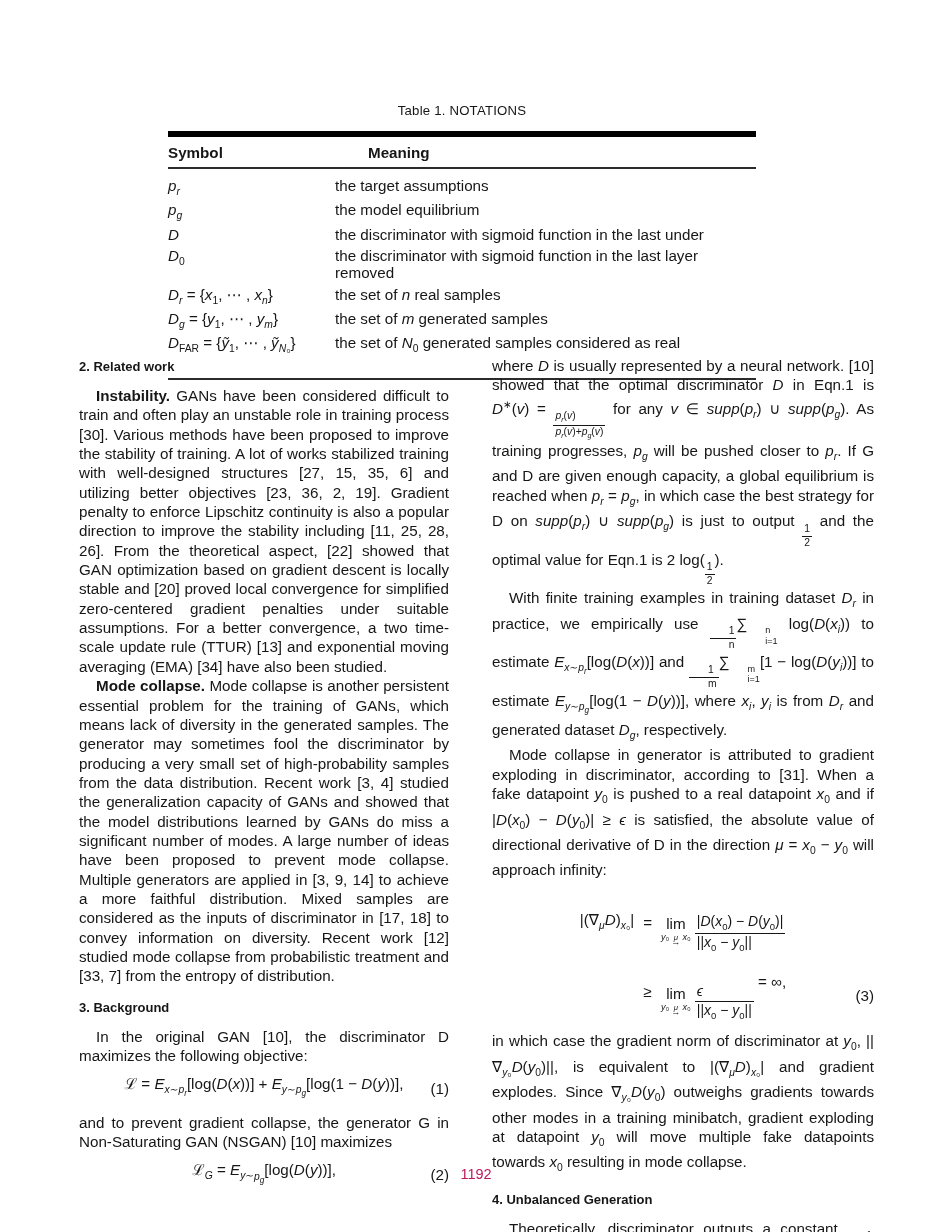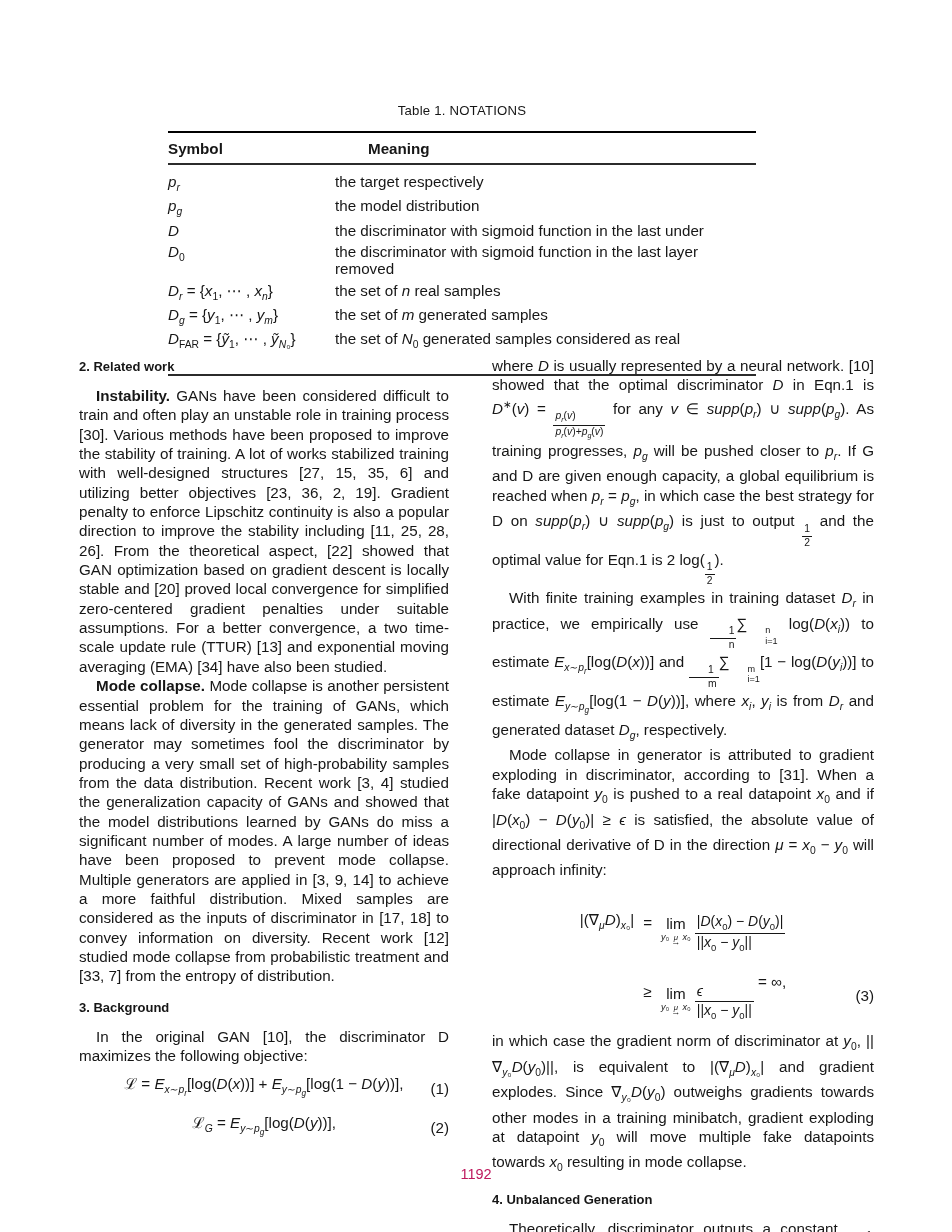--- a/index.html
+++ b/index.html
@@ -9,21 +9,21 @@
     color:#161616;overflow:hidden;
   }
   
   .table-wrap{position:absolute;left:168px;top:103px;width:588px;}
   .table-caption{text-align:center;font-size:13.2px;margin-bottom:13px;letter-spacing:.2px;}
   table.notations{width:100%;border-collapse:collapse;font-size:15.2px;}
   table.notations thead th{
     text-align:left;font-weight:bold;padding:7px 0 6px 0;font-size:15.2px;
   }
   table.notations thead th.meaning-h{padding-left:33px;}
-  table.notations{border-top:2px solid #000000;border-bottom:2px solid #2b2b2b;}
+  table.notations{border-top:6px solid #000000;border-bottom:2px solid #2b2b2b;}
   table.notations thead tr{border-bottom:2px solid #2b2b2b;}
   table.notations tbody tr:first-child td{padding-top:8px;}
   table.notations tbody tr:last-child td{padding-bottom:24px;}
   table.notations td{padding:2.2px 0;vertical-align:baseline;}
   td.symbol-cell{width:167px;}
   
   .col{position:absolute;top:356px;font-size:15.2px;line-height:19.35px;text-align:justify;hyphens:auto;}
   .col-left{left:79px;width:370px;}
   .col-right{left:492px;width:382px;}
   .col p{margin:0;}
@@ -71,25 +71,25 @@
     <table class="notations">
       <thead>
         <tr>
           <th>Symbol</th>
           <th class="meaning-h">Meaning</th>
         </tr>
       </thead>
       <tbody>
         <tr>
           <td class="symbol-cell"><i>p<sub>r</sub></i></td>
-          <td>the target respectively</td>
+          <td>the target assumptions</td>
         </tr>
         <tr>
           <td class="symbol-cell"><i>p<sub>g</sub></i></td>
-          <td>the model distribution</td>
+          <td>the model equilibrium</td>
         </tr>
         <tr>
           <td class="symbol-cell"><i>D</i></td>
           <td>the discriminator with sigmoid function in the last under</td>
         </tr>
         <tr>
           <td class="symbol-cell"><i>D</i><sub>0</sub></td>
           <td>the discriminator with sigmoid function in the last layer removed</td>
         </tr>
         <tr>
@@ -111,20 +111,21 @@
   <div class="col col-left">
     <h2 class="sec">2. Related work</h2>
     <p class="indent"><b>Instability.</b> GANs have been considered difficult to train and often play an unstable role in training process [30]. Various methods have been proposed to improve the stability of training. A lot of works stabilized training with well-designed structures [27, 15, 35, 6] and utilizing better objectives [23, 36, 2, 19]. Gradient penalty to enforce Lipschitz continuity is also a popular direction to improve the stability including [11, 25, 28, 26]. From the theoretical aspect, [22] showed that GAN optimization based on gradient descent is locally stable and [20] proved local convergence for simplified zero-centered gradient penalties under suitable assumptions. For a better convergence, a two time-scale update rule (TTUR) [13] and exponential moving averaging (EMA) [34] have also been studied.</p>
     <p class="indent"><b>Mode collapse.</b> Mode collapse is another persistent essential problem for the training of GANs, which means lack of diversity in the generated samples. The generator may sometimes fool the discriminator by producing a very small set of high-probability samples from the data distribution. Recent work [3, 4] studied the generalization capacity of GANs and showed that the model distributions learned by GANs do miss a significant number of modes. A large number of ideas have been proposed to prevent mode collapse. Multiple generators are applied in [3, 9, 14] to achieve a more faithful distribution. Mixed samples are considered as the inputs of discriminator in [17, 18] to convey information on diversity. Recent work [12] studied mode collapse from probabilistic treatment and [33, 7] from the entropy of distribution.</p>
     <h2 class="sec later">3. Background</h2>
     <p class="indent">In the original GAN [10], the discriminator D maximizes the following objective:</p>
     <div class="equation">
       <span class="eq-body">ℒ = <i>E</i><sub><i>x</i>∼<i>p<sub>r</sub></i></sub>[log(<i>D</i>(<i>x</i>))] + <i>E</i><sub><i>y</i>∼<i>p<sub>g</sub></i></sub>[log(1 − <i>D</i>(<i>y</i>))],</span>
       <span class="eq-num">(1)</span>
     </div>
+    <p>and to prevent gradient collapse, the generator G in Non-Saturating GAN (NSGAN) [10] maximizes</p>
     <div class="equation">
       <span class="eq-body">ℒ<sub><i>G</i></sub> = <i>E</i><sub><i>y</i>∼<i>p<sub>g</sub></i></sub>[log(<i>D</i>(<i>y</i>))],</span>
       <span class="eq-num">(2)</span>
     </div>
   </div>
 
   <div class="col col-right">
     <p>where <i>D</i> is usually represented by a neural network. [10] showed that the optimal discriminator <i>D</i> in Eqn.1 is <i>D</i><sup>∗</sup>(<i>v</i>) = <fr>
           <fn><i>p<sub>r</sub></i>(<i>v</i>)</fn>
           <fd><i>p<sub>r</sub></i>(<i>v</i>)+<i>p<sub>g</sub></i>(<i>v</i>)</fd>

